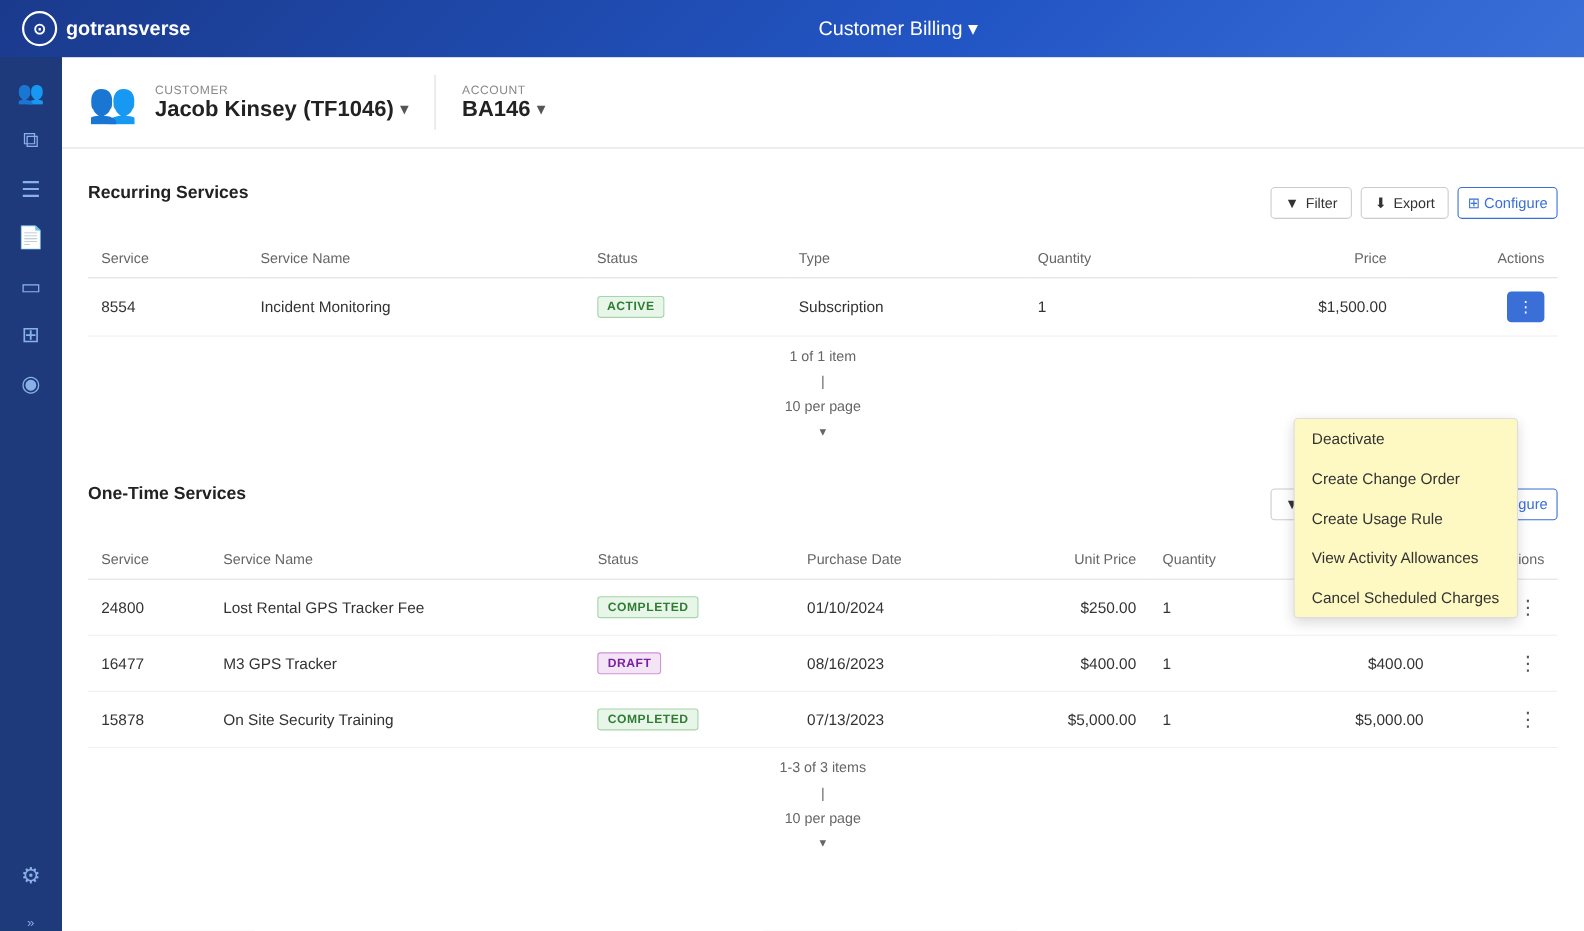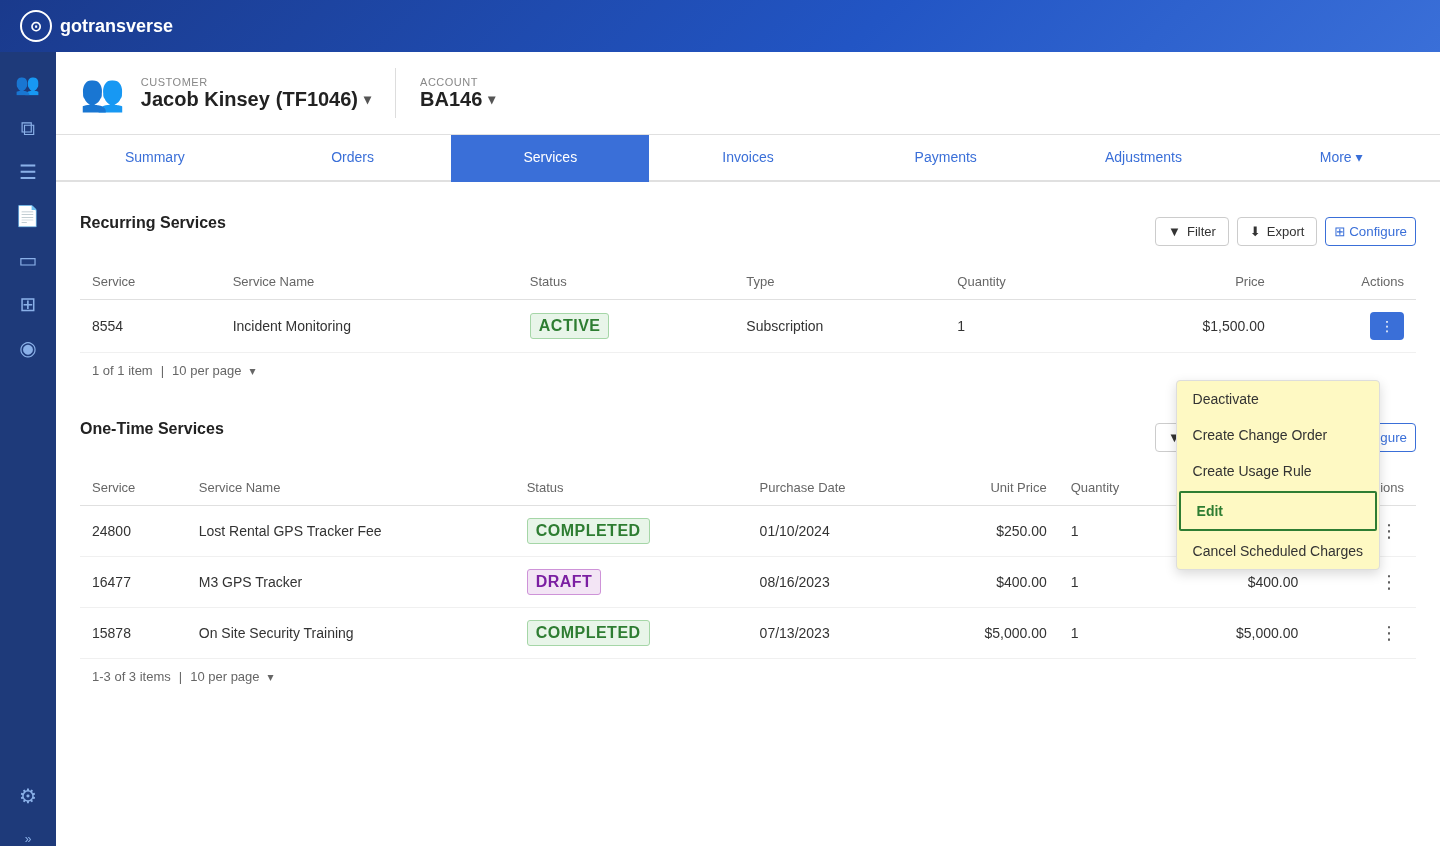--- a/index.html
+++ b/index.html
@@ -52,27 +52,27 @@
     .section-title { font-size: 16px; font-weight: bold; color: #222; margin-bottom: 16px; }
     .btn-control { display: flex; align-items: center; gap: 6px; padding: 6px 12px; border: 1px solid #ccc; border-radius: 4px; background: white; color: #333; cursor: pointer; font-size: 13px; }
 
     
     .data-table { width: 100%; border-collapse: collapse; }
     .data-table th { padding: 10px 12px; text-align: left; color: #666; font-size: 13px; font-weight: normal; border-bottom: 1px solid #e0e0e0; }
     .data-table td { padding: 12px 12px; border-bottom: 1px solid #f0f0f0; font-size: 14px; color: #333; }
     .data-table th.right, .data-table td.right { text-align: right; }
 
     
-    .badge { padding: 3px 8px; border-radius: 3px; font-size: 16px; font-weight: bold; letter-spacing: 0.5px; display: inline-block; }
+    .badge { padding: 3px 8px; border-radius: 3px; font-size: 11px; font-weight: bold; letter-spacing: 0.5px; display: inline-block; }
     .badge-active { background: #e8f5e9; color: #2e7d32; border: 1px solid #a5d6a7; }
     .badge-completed { background: #e8f5e9; color: #2e7d32; border: 1px solid #a5d6a7; }
     .badge-draft { background: #f3e5f5; color: #7b1fa2; border: 1px solid #ce93d8; }
 
     
-    .pagination { padding: 10px 12px; font-size: 13px; color: #666; display: flex; align-items: center; gap: 8px; }
+    .pagination { padding: 10px 12px; font-size: 13px; color: #666; display: flex; align-items: center; gap: 8px; flex-direction: column; }
 
     
     .btn-actions { background: #3a6fd8; color: white; border: none; border-radius: 4px; padding: 6px 10px; cursor: pointer; font-size: 14px; }
     .btn-actions-dots { background: none; border: none; cursor: pointer; font-size: 18px; color: #555; padding: 2px 6px; }
 
     
     .context-menu {
       position: absolute; right: 60px; top: 380px;
       background: #fef9c3; border: 1px solid #ddd; border-radius: 4px;
       box-shadow: 0 4px 12px rgba(0,0,0,0.15); z-index: 200; min-width: 200px;
@@ -89,20 +89,21 @@
     .caret { font-size: 12px; }
   </style>
 </head>
 <body>
 
 <div class="top-nav">
   <div class="logo">
     <div class="logo-icon">⊙</div>
     <span>gotransverse</span>
   </div>
+  <div class="title">Customer Billing ▾</div>
 </div>
 
 <div class="sidebar">
   <div class="sidebar-item active">👥</div>
   <div class="sidebar-item">⧉</div>
   <div class="sidebar-item">☰</div>
   <div class="sidebar-item">📄</div>
   <div class="sidebar-item">▭</div>
   <div class="sidebar-item">⊞</div>
   <div class="sidebar-item">◉</div>
@@ -125,29 +126,20 @@
     <div class="divider-v"></div>
     <div class="account-info">
       <div class="label">ACCOUNT</div>
       <div class="name">
         <span>BA146</span>
         <span class="dropdown-arrow">▾</span>
       </div>
     </div>
   </div>
 
-  <div class="tabs">
-    <div class="tab">Summary</div>
-    <div class="tab">Orders</div>
-    <div class="tab active">Services</div>
-    <div class="tab">Invoices</div>
-    <div class="tab">Payments</div>
-    <div class="tab">Adjustments</div>
-    <div class="tab">More ▾</div>
-  </div>
 
   <div class="section">
     <div class="section-header">
       <div class="section-title">Recurring Services</div>
       <div style="display:flex; gap: 8px; align-items: center;">
         <button class="btn-control">
           <span>▼</span>
           <span>Filter</span>
         </button>
         <button class="btn-control">
@@ -266,15 +258,15 @@
       <span>10 per page</span>
       <span class="caret">▾</span>
     </div>
   </div>
 </div>
 
 <div class="context-menu">
   <div class="context-menu-item">Deactivate</div>
   <div class="context-menu-item">Create Change Order</div>
   <div class="context-menu-item">Create Usage Rule</div>
-  <div class="context-menu-item highlighted">Edit</div>
+  <div class="context-menu-item">View Activity Allowances</div>
   <div class="context-menu-item">Cancel Scheduled Charges</div>
 </div>
 
 </body></html>

